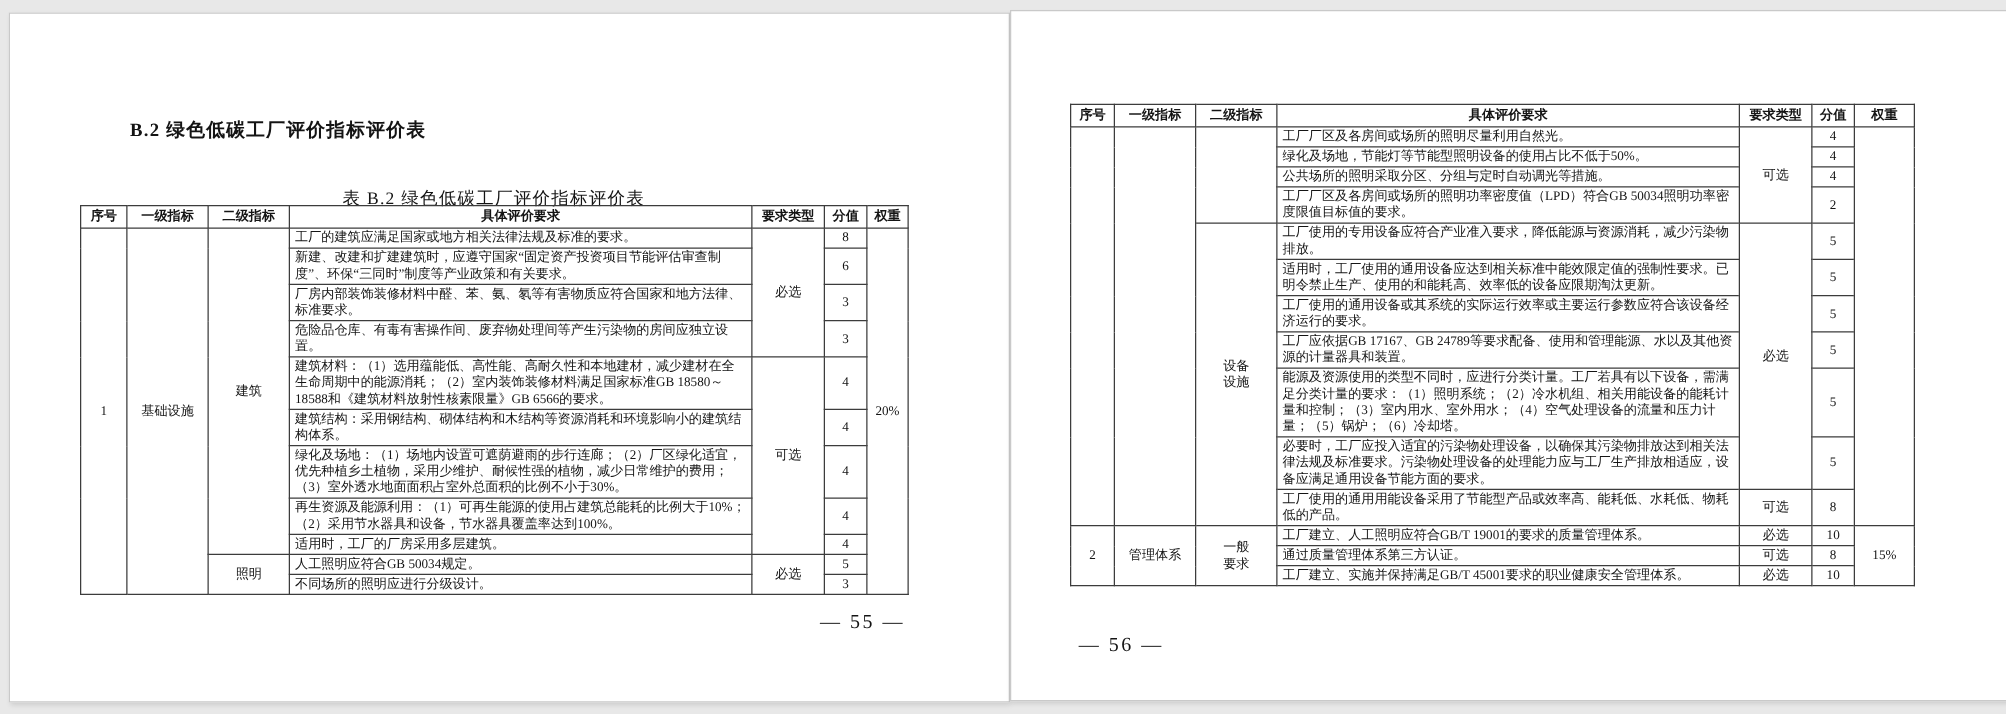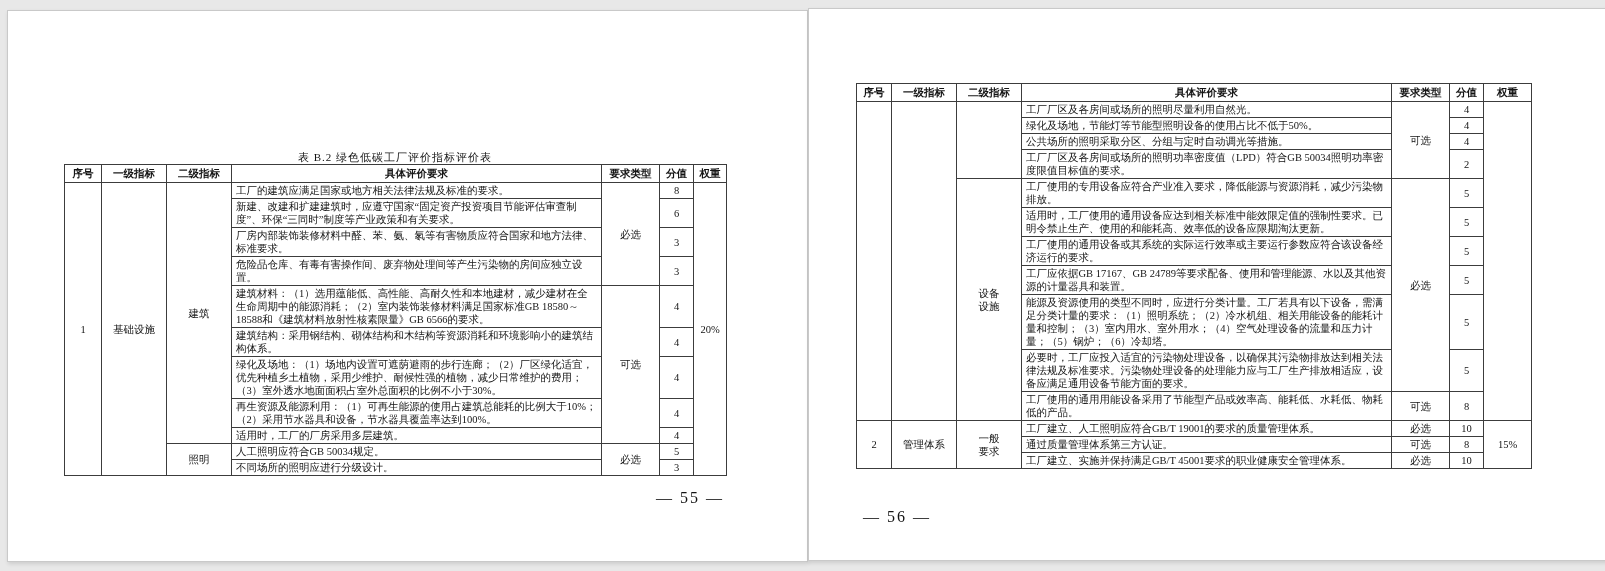--- a/index.html
+++ b/index.html
@@ -22,21 +22,21 @@
   .section-title{
     position:absolute;left:96px;top:84px;
     font-size:15px;font-weight:bold;letter-spacing:1px;
   }
   .intro-text{
     position:absolute;left:96px;top:110px;width:640px;
     font-size:14px;letter-spacing:1px;
   }
   .table-caption{
     position:absolute;left:56px;top:139px;width:662px;
-    text-align:center;font-size:11px;letter-spacing:1px;
+    text-align:center;font-size:14px;letter-spacing:1px;
   }
   .doc-table{
     position:absolute;border-collapse:collapse;table-layout:fixed;
     font-size:10.5px;line-height:13px;
   }
   #table-left{left:56px;top:153px;width:662px;}
   #table-right{left:47px;top:74px;width:675px;}
   .doc-table th,.doc-table td{
     border:1px solid #3c3c3c;
     padding:1px 4px;vertical-align:middle;text-align:left;
@@ -51,20 +51,21 @@
   .page-number{
     position:absolute;font-size:16px;letter-spacing:2px;
   }
   #page-num-left{left:648px;top:478px;}
   #page-num-right{left:54px;top:484px;margin-top:15px;}
 </style>
 </head>
 <body>
 
 <div class="page" id="page-left">
+  <div class="section-title">B.2  绿色低碳工厂评价指标评价表</div>
   <div class="table-caption">表 B.2  绿色低碳工厂评价指标评价表</div>
   <table class="doc-table" id="table-left">
       <colgroup>
         <col style="width: 37px;">
         <col style="width: 65px;">
         <col style="width: 65px;">
         <col style="width: 370px;">
         <col style="width: 58px;">
         <col style="width: 34px;">
         <col style="width: 33px;">

